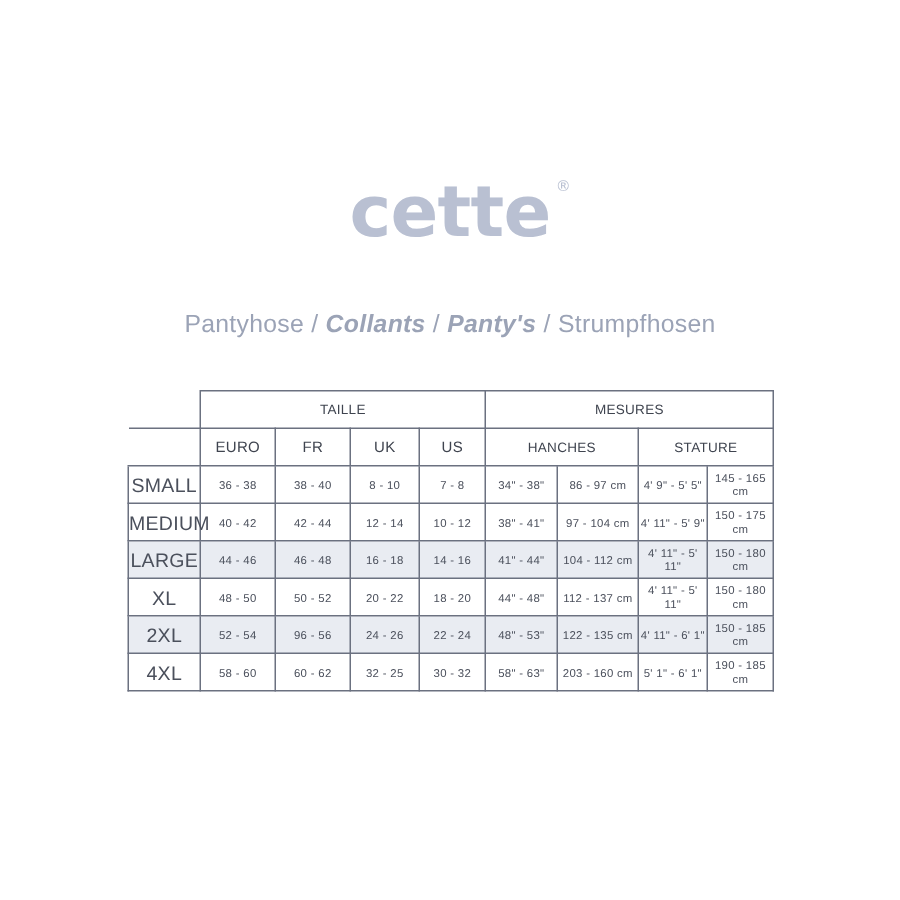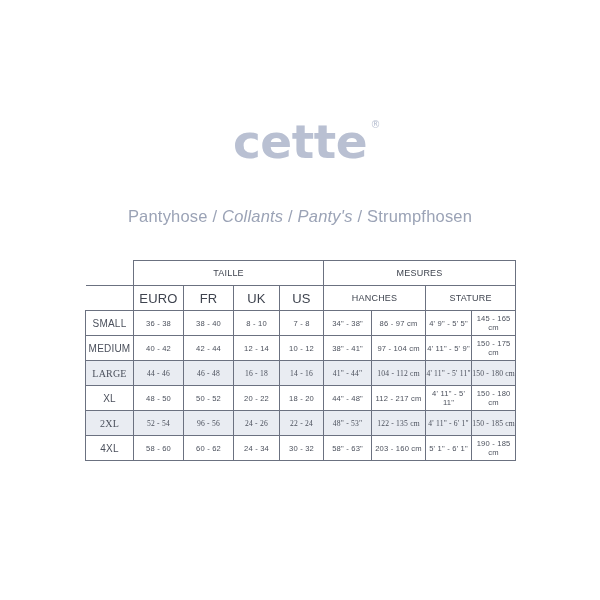--- a/index.html
+++ b/index.html
@@ -55,20 +55,21 @@
     top: 207px;
     left: 0;
     width: 600px;
     text-align: center;
     font-size: 16.5px;
     color: #9ba3b6;
     letter-spacing: 0.2px;
   }
   .subtitle i {
     font-style: italic;
+    font-weight: bold;
   }
 
   
   .table-wrap {
     position: absolute;
     top: 260px;
     left: 85px;
     width: 430px;
   }
   table.sizechart {
@@ -92,31 +93,31 @@
     letter-spacing: 2px;
     font-weight: normal;
     color: #3f444f;
   }
   .blank {
     border-left: none !important;
     border-top: none !important;
     background: transparent;
   }
   .colhead {
-    font-size: 13px;
+    font-size: 10px;
     letter-spacing: 0.6px;
     color: #3f444f;
   }
   .sizename {
-    font-size: 10px;
+    font-size: 13px;
     letter-spacing: 0.4px;
     text-align: center;
     margin-top: 46px;
   }
-  tr.shaded td { background: #e9ecf2; font-family: Liberation Serif, serif; }
+  tr.shaded td { background: #e9ecf2; }
 
   .c-size  { width: 48px; }
   .c-euro  { width: 50px; }
   .c-fr    { width: 50px; }
   .c-uk    { width: 46px; }
   .c-us    { width: 44px; }
   .c-hanch1{ width: 48px; }
   .c-hanch2{ width: 54px; }
   .c-stat1 { width: 46px; }
   .c-stat2 { width: 44px; }
@@ -200,40 +201,40 @@
           <td>4' 11" - 5' 11"</td>
           <td>150 - 180 cm</td>
         </tr>
         <tr>
           <td class="sizename">XL</td>
           <td>48 - 50</td>
           <td>50 - 52</td>
           <td>20 - 22</td>
           <td>18 - 20</td>
           <td>44" - 48"</td>
-          <td>112 - 217 cm</td>
+          <td>112 - 137 cm</td>
           <td>4' 11" - 5' 11"</td>
           <td>150 - 180 cm</td>
         </tr>
         <tr class="shaded">
           <td class="sizename">2XL</td>
           <td>52 - 54</td>
           <td>96 - 56</td>
           <td>24 - 26</td>
           <td>22 - 24</td>
           <td>48" - 53"</td>
           <td>122 - 135 cm</td>
           <td>4' 11" - 6' 1"</td>
           <td>150 - 185 cm</td>
         </tr>
         <tr>
           <td class="sizename">4XL</td>
           <td>58 - 60</td>
           <td>60 - 62</td>
-          <td>24 - 34</td>
+          <td>32 - 25</td>
           <td>30 - 32</td>
           <td>58" - 63"</td>
           <td>203 - 160 cm</td>
           <td>5' 1" - 6' 1"</td>
           <td>190 - 185 cm</td>
         </tr>
       </tbody>
     </table>
   </div>
 

